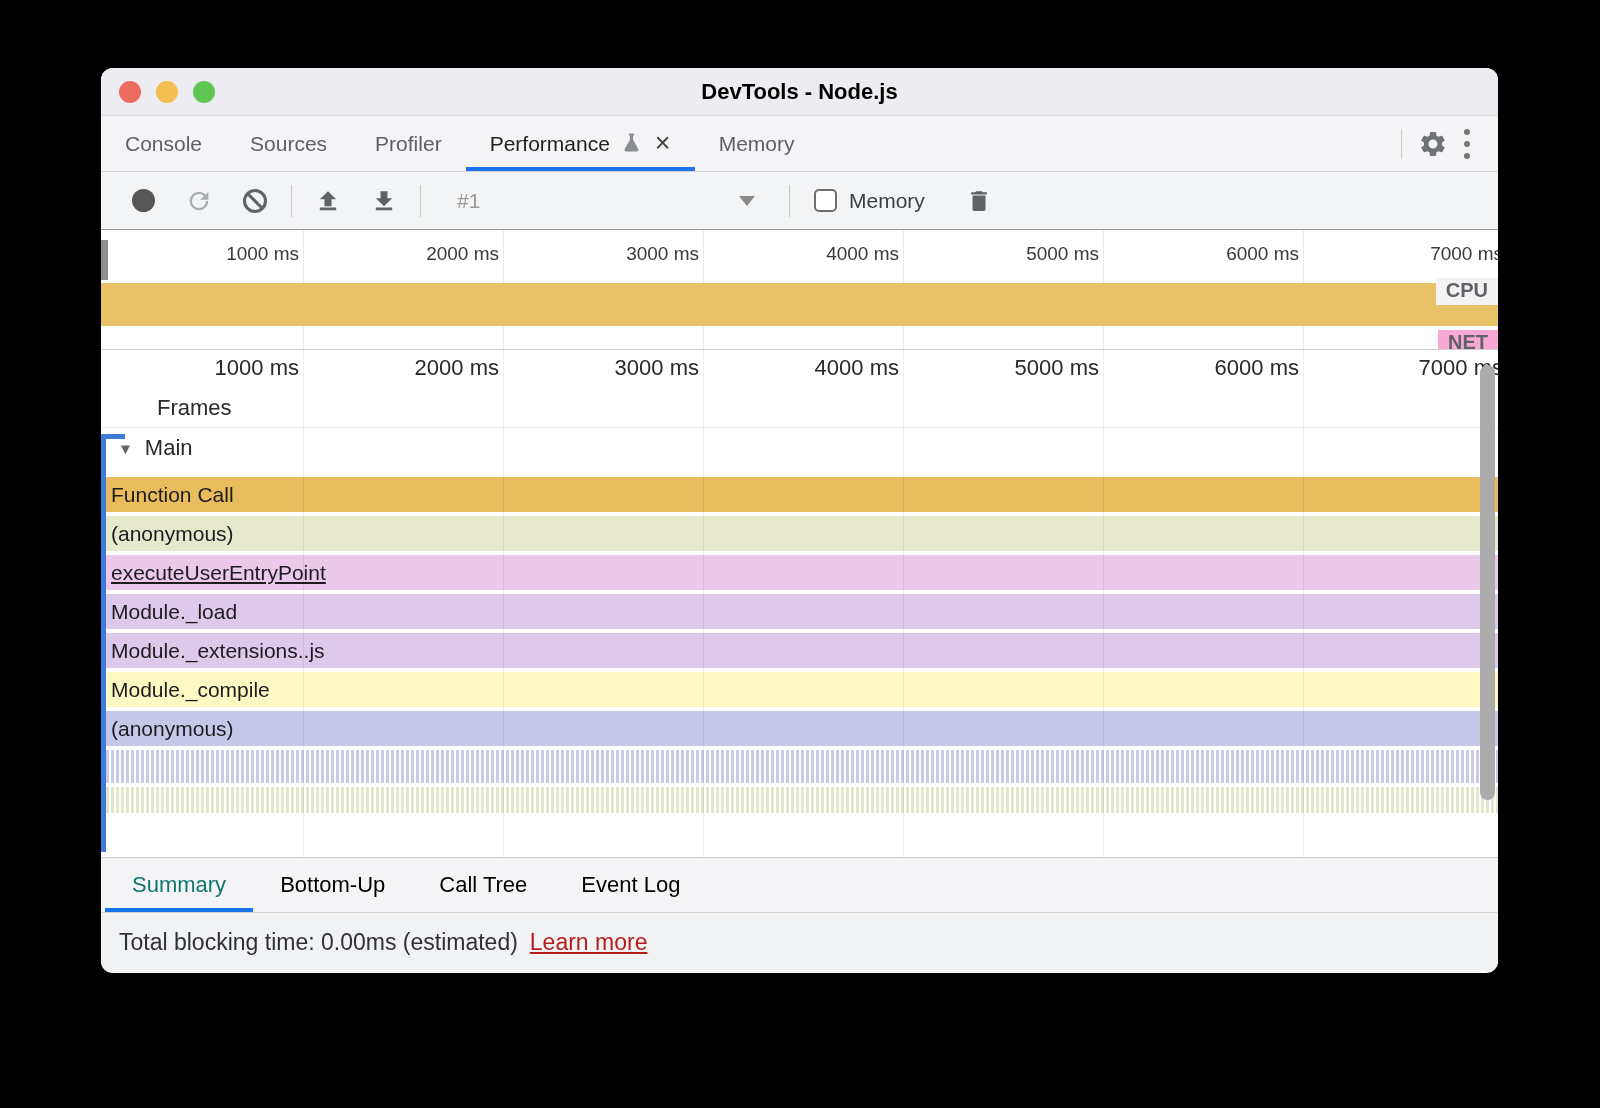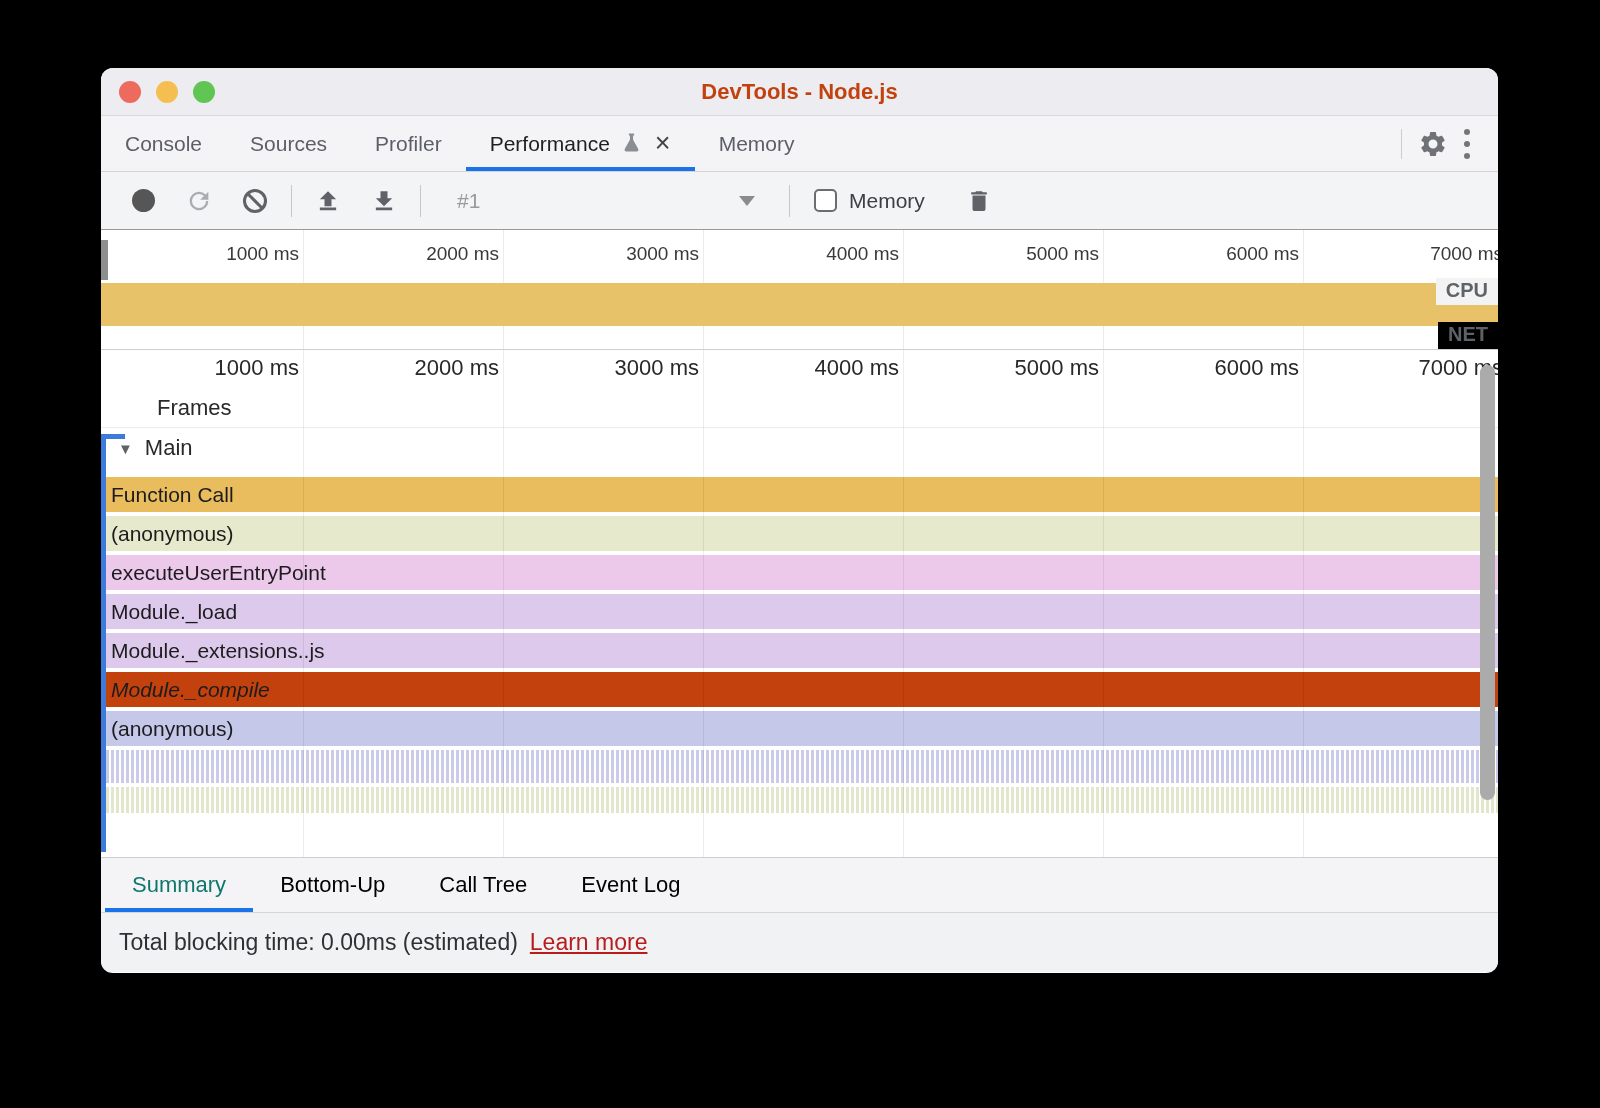--- a/index.html
+++ b/index.html
@@ -10,21 +10,21 @@
     border-radius:12px;overflow:hidden;box-shadow:0 30px 70px rgba(0,0,0,.55);}
 
   
   .titlebar{height:48px;background:#ececf1;border-bottom:1px solid #d9d9de;position:relative;
     display:flex;align-items:center;justify-content:center;}
   .traffic{position:absolute;left:18px;top:0;height:48px;display:flex;align-items:center;gap:15px;}
   .tl{width:22px;height:22px;border-radius:50%;}
   .tl.red{background:var(--traffic-red);}
   .tl.yellow{background:var(--traffic-yellow);}
   .tl.green{background:var(--traffic-green);}
-  .wtitle{font-size:22px;font-weight:bold;color:#c2410c;}
+  .wtitle{font-size:22px;font-weight:bold;color:#000000;}
 
   
   .tabbar{height:56px;background:#f4f4f6;border-bottom:1px solid #d4d4d8;display:flex;align-items:stretch;}
   .tab{display:flex;align-items:center;gap:9px;padding:0 24px;font-size:21px;color:#5c5f65;
     position:relative;cursor:default;}
   .tab.active{color:#1f1f1f;}
   .tab.active::after{content:"";position:absolute;left:0;right:0;bottom:0;height:4px;
     background:var(--accent-blue);}
   .tab .flask{width:21px;height:24px;margin-left:2px;}
   .tab .close-x{font-size:27px;color:#444;line-height:1;margin-left:4px;font-weight:400;}
@@ -53,21 +53,21 @@
   .gv1{left:202px}.gv2{left:402px}.gv3{left:602px}.gv4{left:802px}.gv5{left:1002px}.gv6{left:1202px}
   .ov-rl{position:absolute;top:13px;font-size:19px;color:#38393b;text-align:right;}
   .ov1{left:54px;width:144px}.ov2{left:254px;width:144px}.ov3{left:454px;width:144px}
   .ov4{left:654px;width:144px}.ov5{left:854px;width:144px}.ov6{left:1054px;width:144px}
   .ov7{left:1254px;width:148px}
   .ov-handle{position:absolute;left:0;top:10px;width:7px;height:40px;background:#8e8e8e;}
   .cpu-band{position:absolute;left:0;right:0;top:53px;height:43px;background:var(--cpu-band);}
   .chip{position:absolute;right:0;padding:1px 10px 3px 10px;background:#f3f3f4;font-size:20px;
     font-weight:bold;color:#5f6368;}
   .chip.cpu{top:48px;}
-  .chip.net{top:92px;background:#000000;}
+  .chip.net{top:100px;background:#f9a8d4;}
 
   
   .flamepane{height:507px;position:relative;background:#fff;overflow:hidden;}
   .fgrid .gv{background:rgba(0,0,0,0.07);z-index:3;}
   .fl-rl{position:absolute;top:5px;font-size:22px;color:#28292b;text-align:right;z-index:1;}
   .fl1{left:54px;width:144px}.fl2{left:254px;width:144px}.fl3{left:454px;width:144px}
   .fl4{left:654px;width:144px}.fl5{left:854px;width:144px}.fl6{left:1054px;width:144px}
   .fl7{left:1254px;width:148px}
   .rows{position:absolute;left:0;right:0;top:38px;}
   .frames-row{height:40px;border-bottom:1px solid #ececec;display:flex;align-items:center;
@@ -238,30 +238,30 @@
         <span class="tri">▼</span>
         <span>Main</span>
       </div>
       <div class="bands">
         <div class="band" style="background-color: rgb(233, 189, 94); text-align: center;">
           <span>Function Call</span>
         </div>
         <div class="band" style="background-color: rgb(231, 233, 205);">
           <span>(anonymous)</span>
         </div>
-        <div class="band" style="background-color: rgb(236, 201, 235);">
+        <div class="band" style="background-color: rgb(236, 201, 235); text-decoration: underline;">
           <span>executeUserEntryPoint</span>
         </div>
         <div class="band" style="background-color: rgb(221, 201, 236);">
           <span>Module._load</span>
         </div>
         <div class="band" style="background-color: rgb(221, 201, 236);">
           <span>Module._extensions..js</span>
         </div>
-        <div class="band" style="background-color: #c2410c; font-style: italic;">
+        <div class="band" style="background-color: #fef9c3;">
           <span>Module._compile</span>
         </div>
         <div class="band" style="background-color: rgb(198, 200, 234);">
           <span>(anonymous)</span>
         </div>
         <div class="stripe blue"></div>
         <div class="stripe green"></div>
       </div>
     </div>
 

